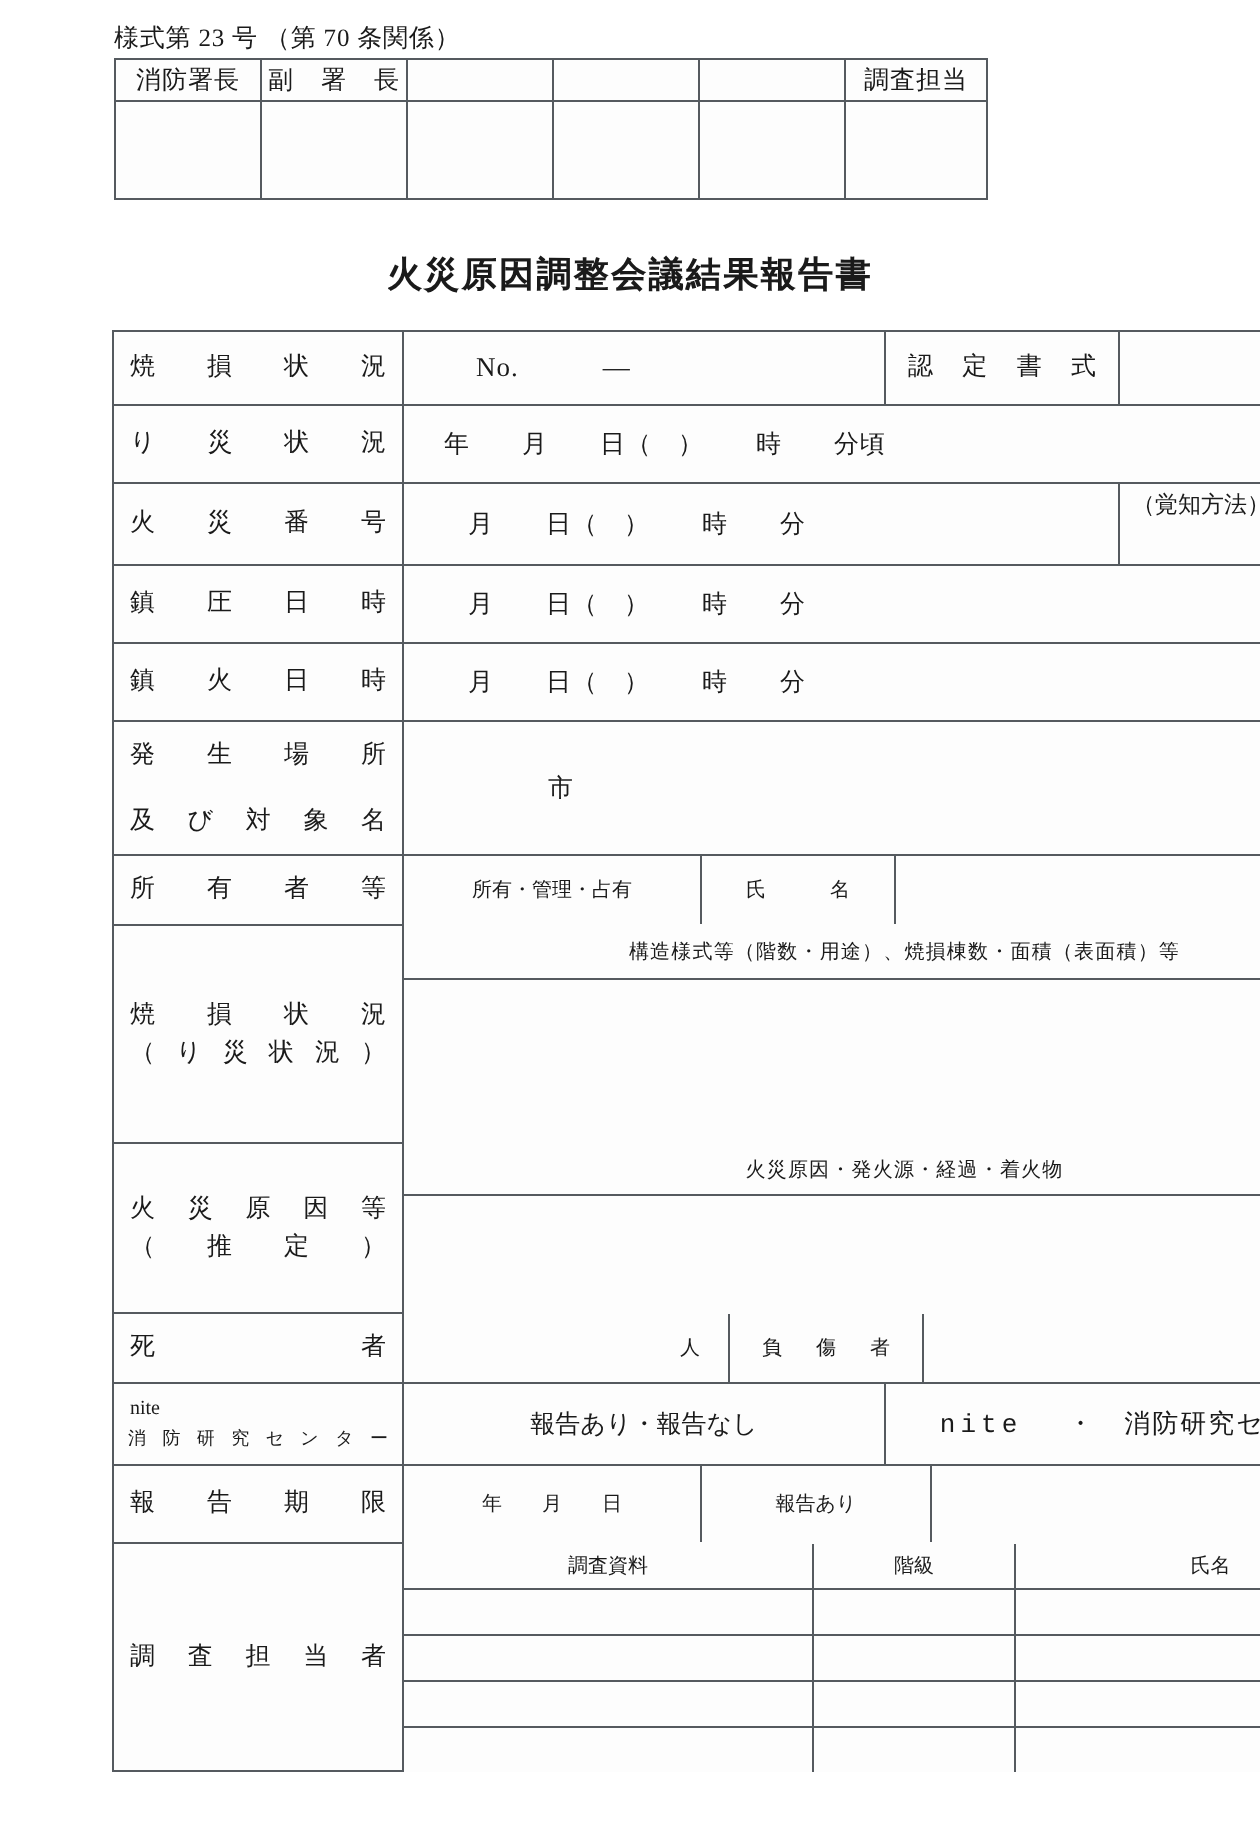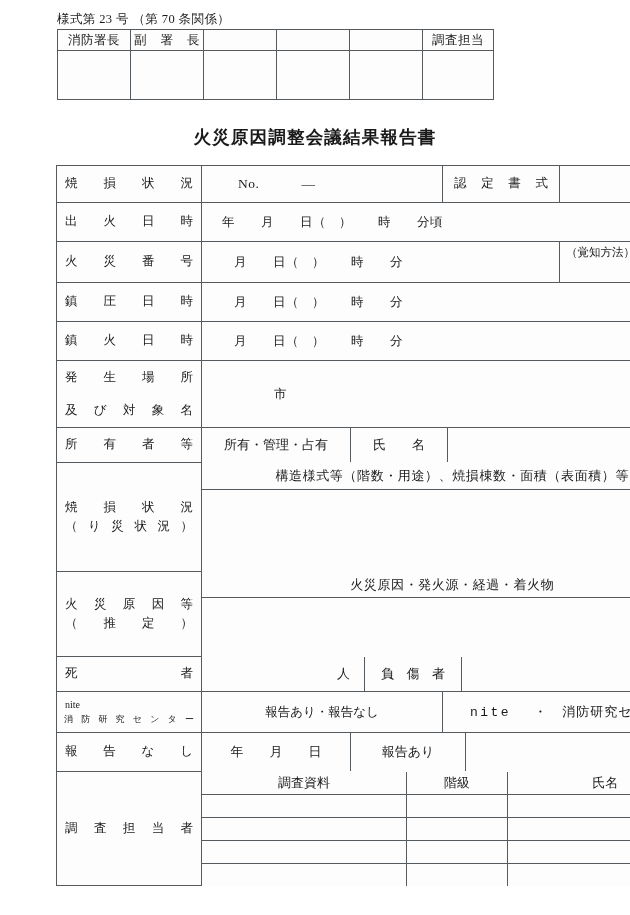--- a/index.html
+++ b/index.html
@@ -151,21 +151,21 @@
   }
   .blank-area { height: 74px; }
 
   .nite-mid { text-align: center; font-size: 12.5px; }
   .nite-right { text-align: center; font-size: 13px; letter-spacing: 1px; }
   .nite-right .mono { font-family: "Liberation Mono", "DejaVu Sans Mono", monospace; letter-spacing: 2.5px; }
 
   .city-cell { text-align: left; padding-left: 72px; font-size: 12.5px; }
 
   .inner-table { width: 100%; border-collapse: collapse; }
-  .inner-table td { border: 1px solid #555a5f; font-size: 13px; }
+  .inner-table td { border: 1px solid #555a5f; font-size: 10px; }
   .inner-table td.nb-t { border-top: none; }
   .inner-table td.nb-l { border-left: none; }
   .inner-table td.nb-r { border-right: none; }
   .inner-table td.nb-b { border-bottom: none; }
 </style>
 </head>
 <body>
 
 <div class="page">
 
@@ -207,21 +207,21 @@
           <span>No.</span><span class="dash">—</span>
         </td>
         <td class="lbl" style="width:100px">
           <span class="spread-narrow">認定書式</span>
         </td>
         <td class="val-right" style="width:128px">火災</td>
       </tr>
 
       <tr>
         <td class="lbl" style="height:38px">
-          <span class="spread">出火日時</span>
+          <span class="spread">り災状況</span>
         </td>
         <td class="datetime-line" colspan="3" style="padding-left:20px; text-align:left">年　　月　　日（　）　　時　　分頃</td>
       </tr>
 
       <tr>
         <td class="lbl" style="height:40px">
           <span class="spread">火災番号</span>
         </td>
         <td class="datetime-line" colspan="2" style="padding-left:32px; text-align:left">月　　日（　）　　時　　分</td>
         <td style="vertical-align:top; padding:3px 0 0 6px; font-size:11.5px">
@@ -337,21 +337,21 @@
           <span class="mono">nite</span>
           <span style="display:inline-block;width:14px"></span>
           <span>・</span>
           <span style="display:inline-block;width:6px"></span>
           <span>消防研究センター</span>
         </td>
       </tr>
 
       <tr>
         <td class="lbl" style="height:38px">
-          <span class="spread">報告なし</span>
+          <span class="spread">報告期限</span>
         </td>
         <td colspan="3" style="padding:0; border:none">
           <table class="inner-table">
             <tbody>
               <tr>
                 <td class="val-center nb-t nb-b nb-l" style="width:148px; height:38px">年　　月　　日</td>
                 <td class="val-center nb-t nb-b" style="width:114px">報告あり</td>
                 <td class="nb-t nb-b nb-r"></td>
               </tr>
             </tbody>

